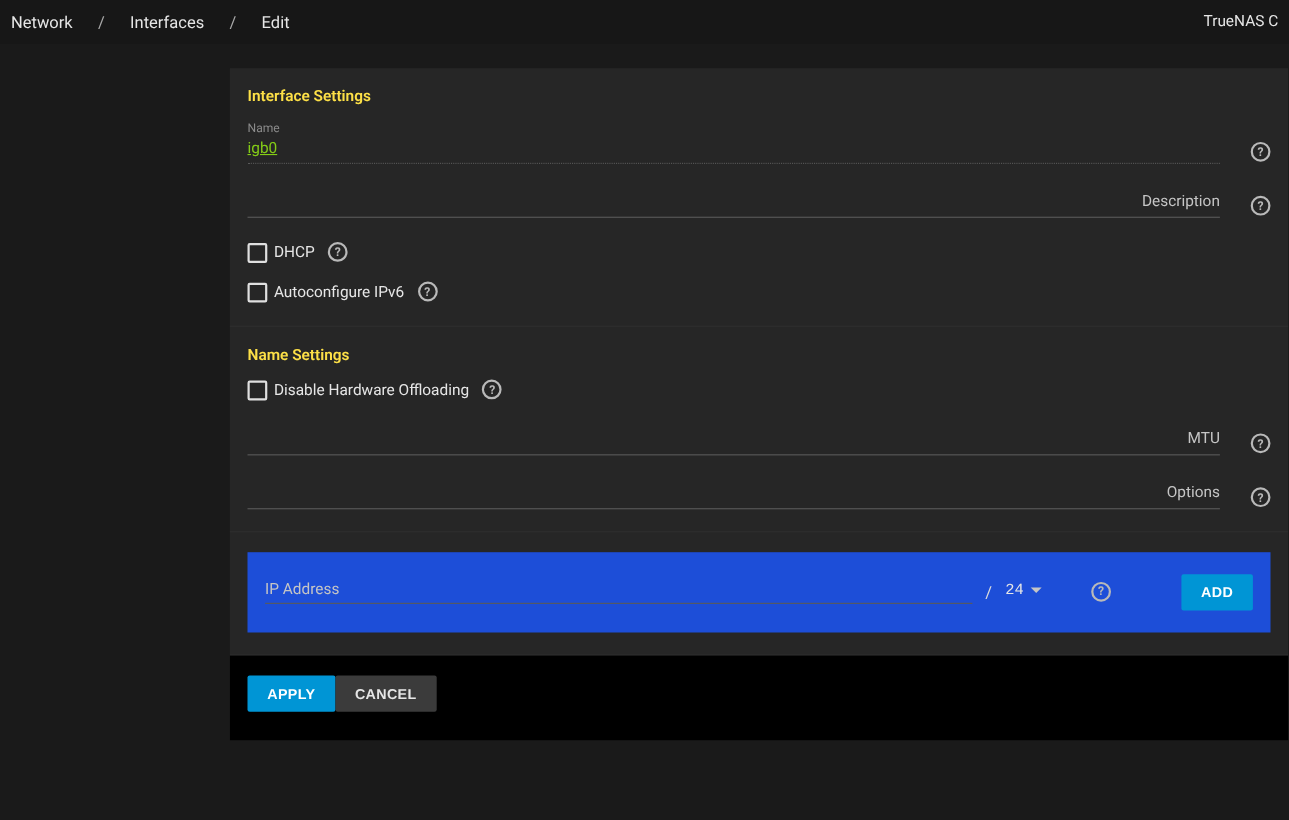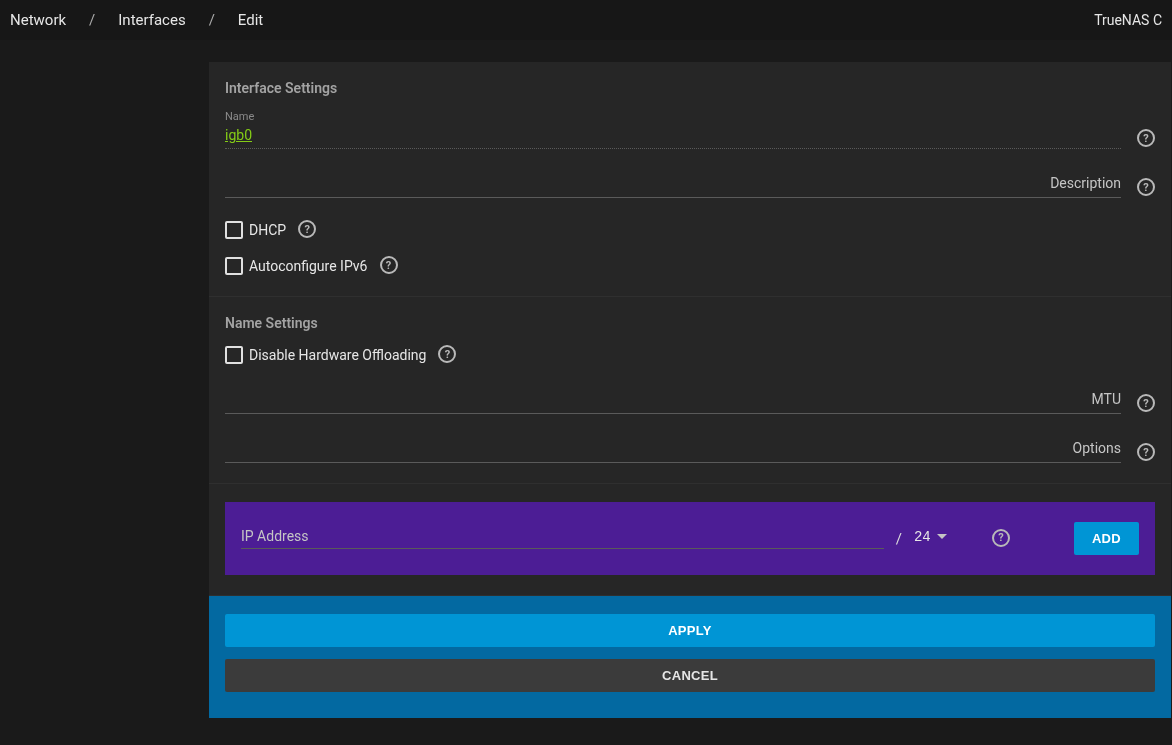--- a/index.html
+++ b/index.html
@@ -37,32 +37,32 @@
     background: #262626;
   }
   .section {
     padding: 18px 16px 20px 16px;
     border-bottom: 1px solid #2f2f2f;
   }
   .section:last-of-type { border-bottom: none; }
   .section h3 {
     font-size: 14px;
     font-weight: 600;
-    color: #a3a3a3;
+    color: #fde047;
     margin-bottom: 14px;
   }
   .field {
     position: relative;
     margin-bottom: 22px;
   }
   .field:last-child { margin-bottom: 0; }
   .field-row {
     display: flex;
     align-items: flex-end;
-    gap: 10px;
+    gap: 22px;
   }
   .field-input-wrap {
     flex: 1;
     position: relative;
   }
   .float-label {
     font-size: 11px;
     color: #8a8a8a;
     margin-bottom: 0;
     display: block;
@@ -117,21 +117,21 @@
     border-radius: 2px;
     background: transparent;
     cursor: pointer;
     flex-shrink: 0;
   }
   .checkbox-label {
     font-size: 14px;
     color: #e6e6e6;
   }
   .ip-section-inner {
-    background: #4c1d95;
+    background: #1d4ed8;
     padding: 20px 16px;
     display: flex;
     align-items: center;
     gap: 12px;
   }
   .ip-input {
     flex: 1;
     border-bottom: 1px solid #5a5a5a;
     font-size: 14px;
     color: #c5c5c5;
@@ -163,23 +163,21 @@
     border: none;
     border-radius: 2px;
     cursor: pointer;
     letter-spacing: 0.3px;
   }
   .btn-primary { background: #0095d5; color: #fff; }
   .btn-secondary { background: #3b3b3b; color: #e6e6e6; }
   .actions {
     padding: 18px 16px 26px 16px;
     display: flex;
-    gap: 12px;
-    background: #0369a1;
-    flex-direction: column;
+    background: #000000;
   }
 </style>
 </head>
 <body>
 
 <div class="topbar">
   <div class="breadcrumb">
     <span class="crumb">Network</span>
     <span class="sep">/</span>
     <span class="crumb">Interfaces</span>

